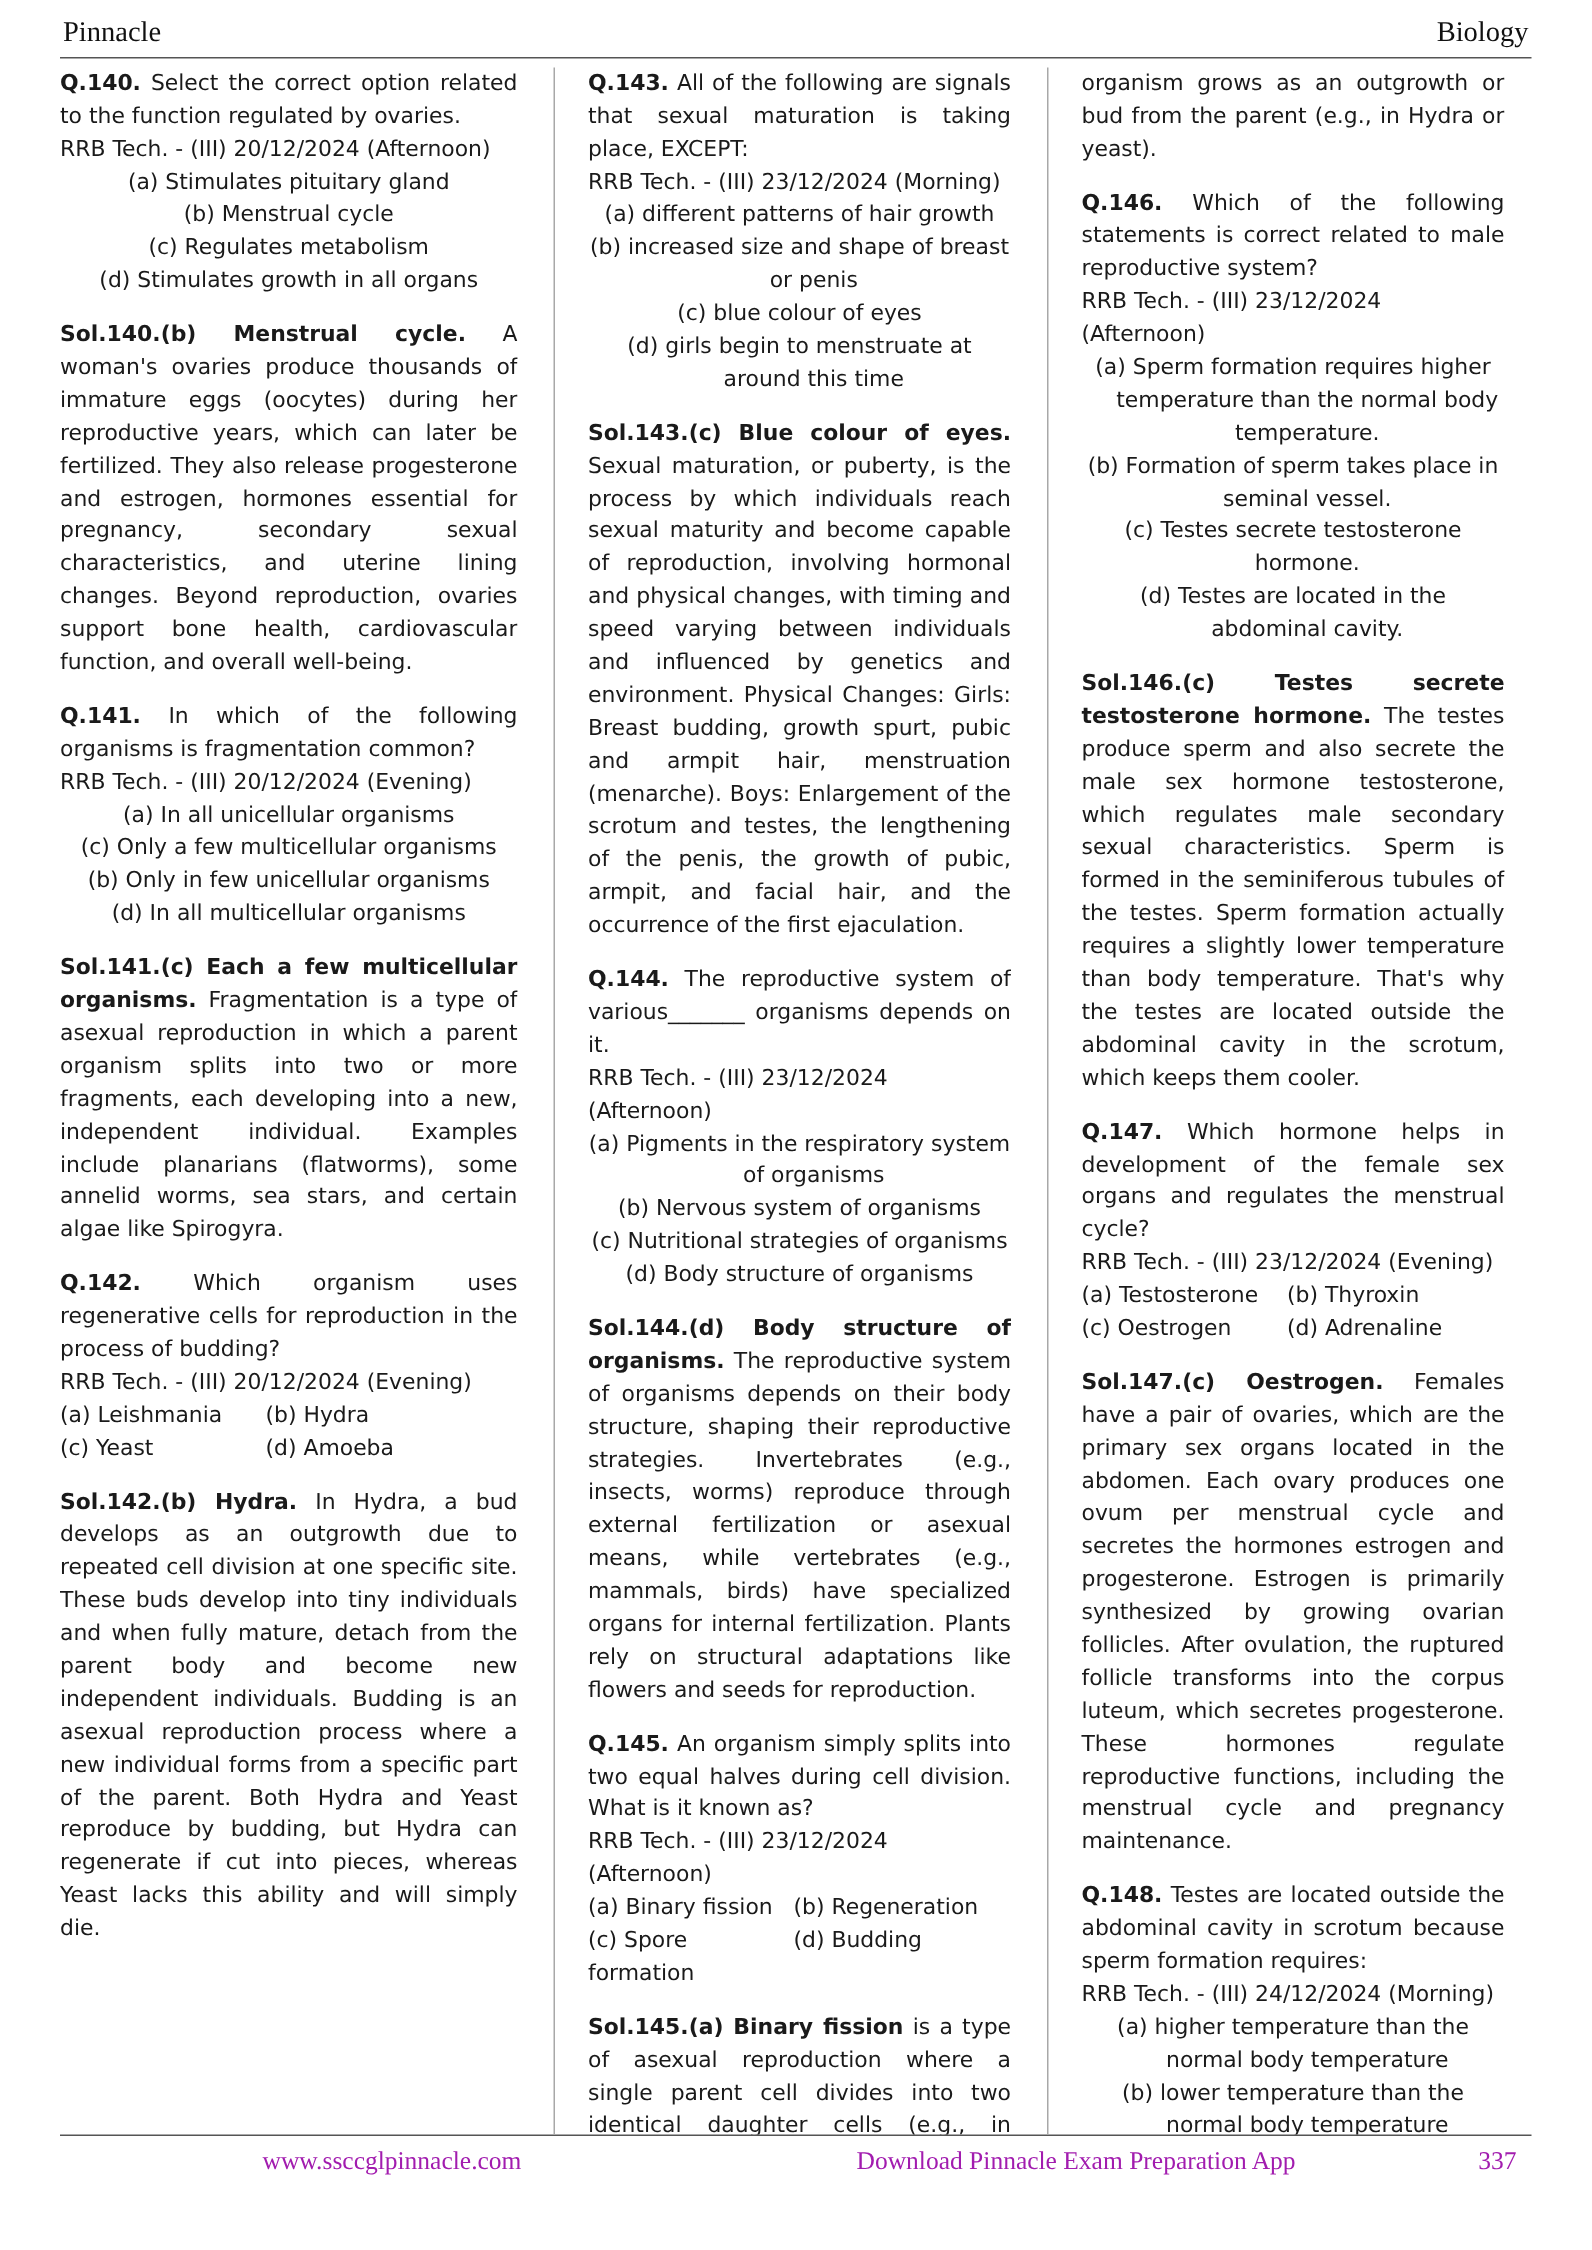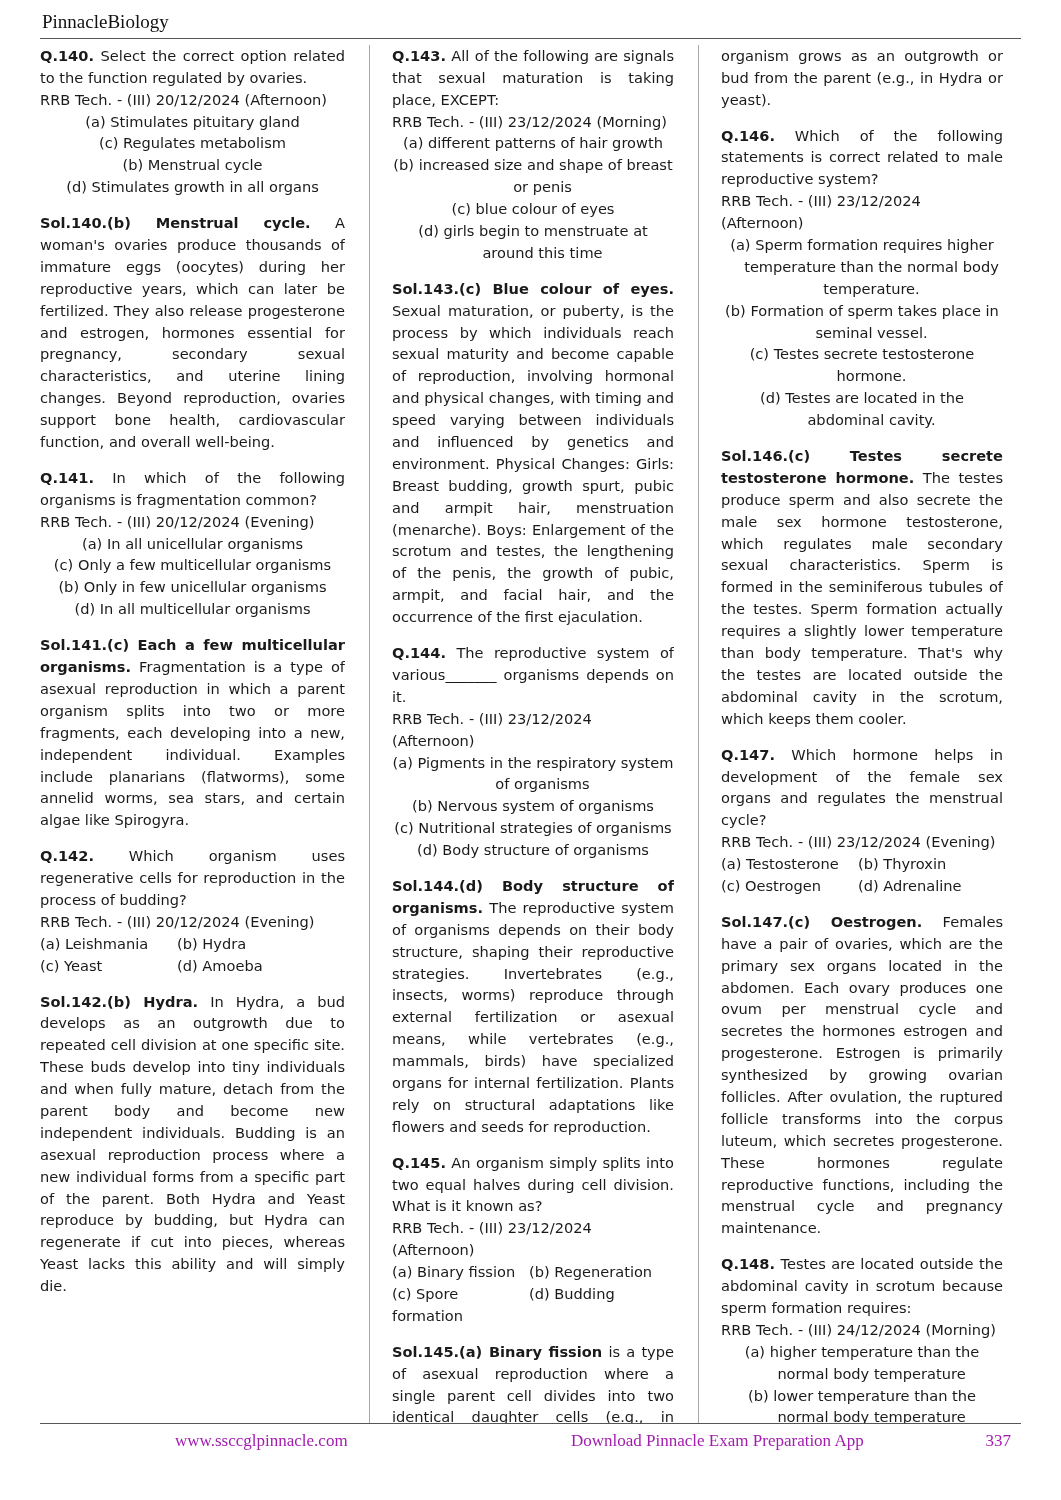--- a/index.html
+++ b/index.html
@@ -17,21 +17,21 @@
     height: 1500px;
     box-sizing: border-box;
     background: #fff;
     padding: 12px 40px 0 40px;
     overflow: hidden;
   }
 
   
   .runhead {
     display: flex;
-    justify-content: flex-start;
+    justify-content: space-between;
     align-items: flex-end;
     font-family: "Liberation Serif", serif;
     font-size: 19px;
     line-height: 1.1;
     padding: 0 2px 5px 2px;
     color: #111;
   }
   .runhead-rule {
     border: 0;
     border-top: 1.4px solid #555;
@@ -120,22 +120,22 @@
 
   <div class="columns">
 
     <div class="col">
 
 
       <div class="grp">
         <p class="blk" style="margin-bottom:0"><span class="b">Q.140.</span> <span>Select the correct option related to the function regulated by ovaries.</span></p>
         <p class="meta">RRB Tech. - (III) 20/12/2024 (Afternoon)</p>
         <p class="opt">(a) Stimulates pituitary gland</p>
+        <p class="opt">(b) Menstrual cycle</p>
         <p class="opt">(c) Regulates metabolism</p>
-        <p class="opt">(b) Menstrual cycle</p>
         <p class="opt">(d) Stimulates growth in all organs</p>
       </div>
 
       <p class="blk"><span class="b">Sol.140.(b) Menstrual cycle.</span><span> A woman's ovaries produce thousands of immature eggs (oocytes) during her reproductive years, which can later be fertilized. They also release progesterone and estrogen, hormones essential for pregnancy, secondary sexual characteristics, and uterine lining changes. Beyond reproduction, ovaries support bone health, cardiovascular function, and overall well-being.</span></p>
 
       <div class="grp">
         <p class="blk" style="margin-bottom:0"><span class="b">Q.141.</span> <span>In which of the following organisms is fragmentation common?</span></p>
         <p class="meta">RRB Tech. - (III) 20/12/2024 (Evening)</p>
         <p class="opt">(a) In all unicellular organisms</p>
         <p class="opt">(c) Only a few multicellular organisms</p>

